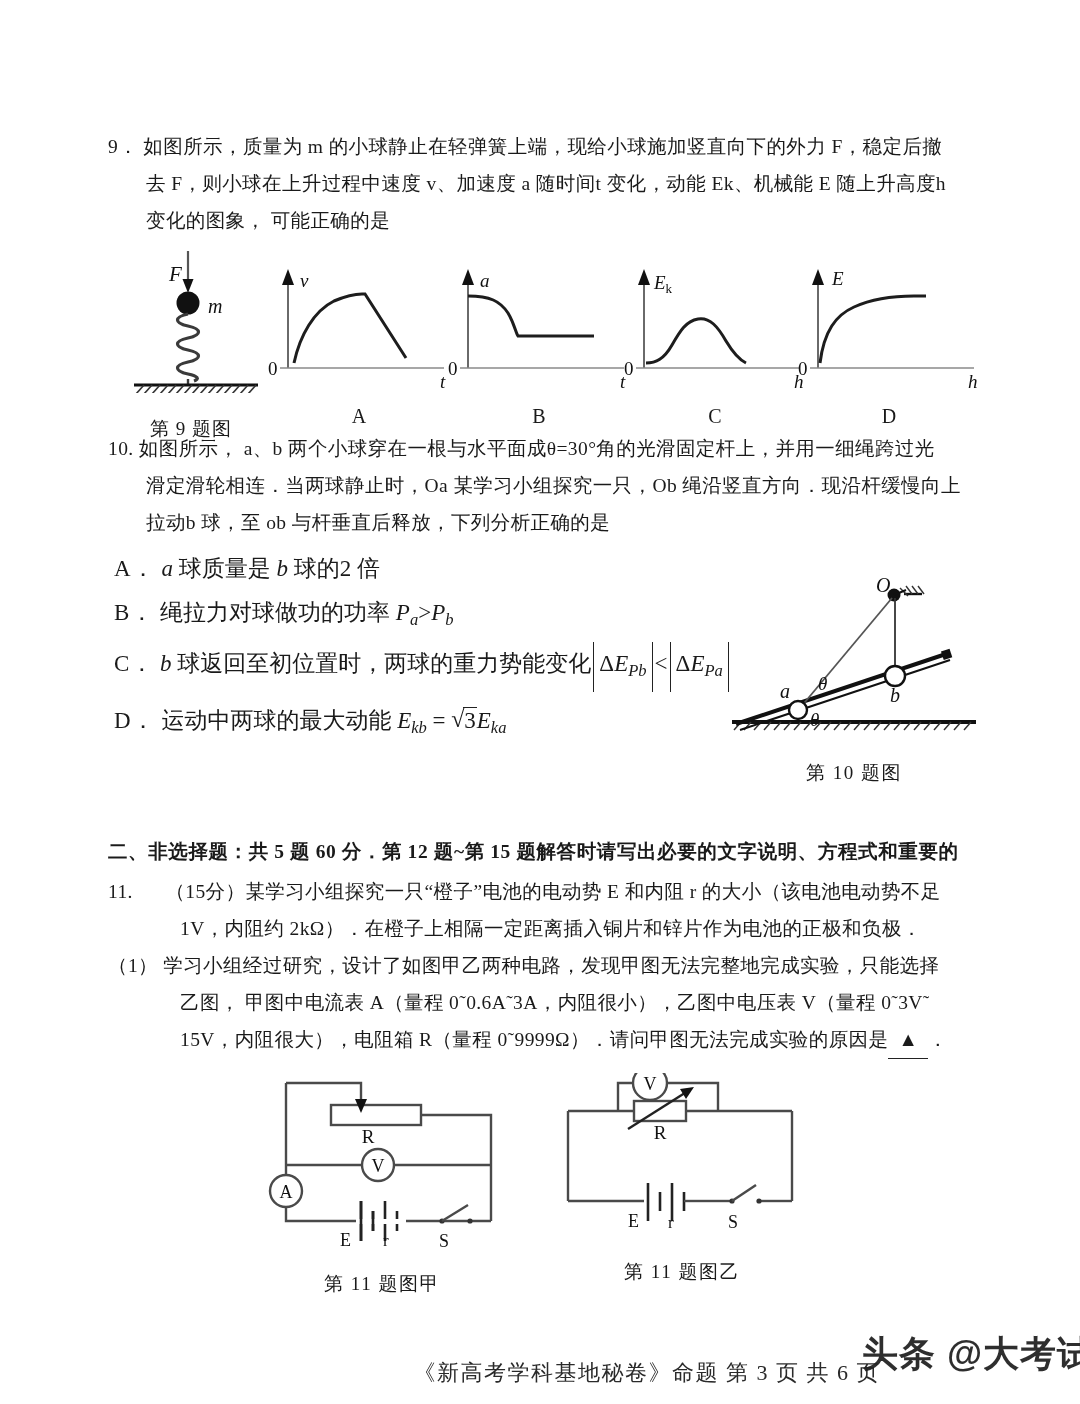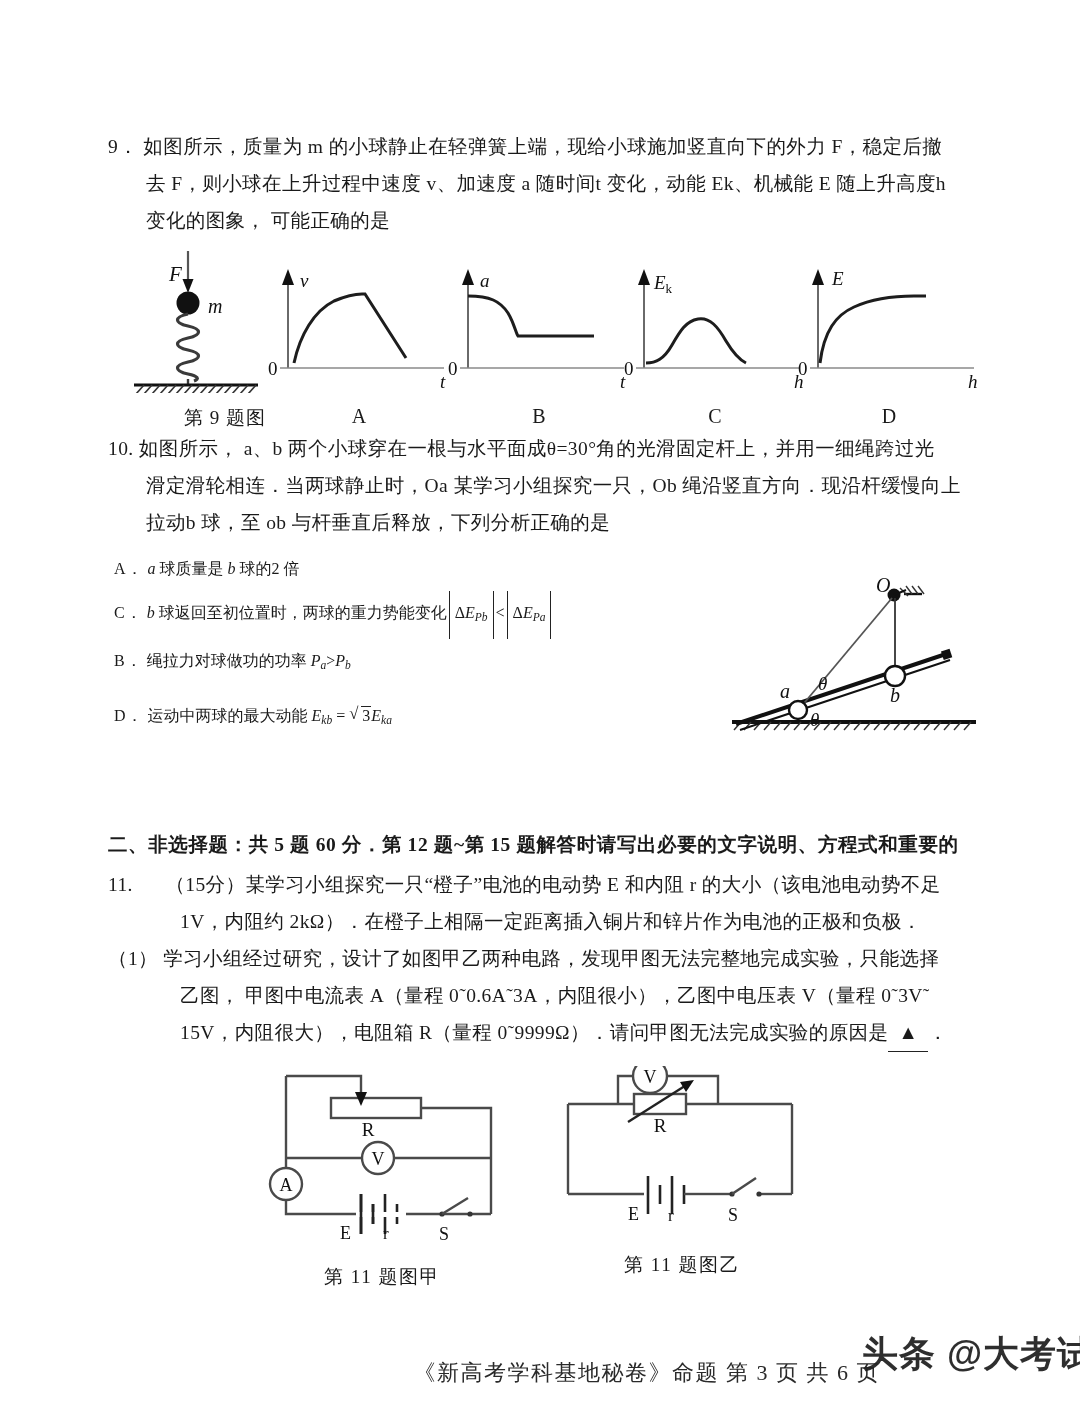--- a/index.html
+++ b/index.html
@@ -60,21 +60,21 @@
   .graph-label {
     position: absolute;
     top: 142px;
     width: 186px;
     text-align: center;
     font-size: 20px;
   }
 
   
   .q10-opts { margin-top: 6px; }
-  .q10-opt { font-size: 16px; line-height: 44px; padding-left: 6px; white-space: nowrap;}
+  .q10-opt { font-size: 23px; line-height: 44px; padding-left: 6px; white-space: nowrap;}
   .optlabel { letter-spacing: 1px; }
   .fig10 {
     position: absolute;
     left: 718px; top: 570px;
     width: 272px; height: 215px;
   }
   .fig10cap {
     position: absolute; left: 718px; top: 760px;
     width: 272px; text-align: center;
     font-size: 19px; letter-spacing: 1.5px;
@@ -176,21 +176,21 @@
               <line x1="82" y1="143" x2="90" y2="134"></line>
           <line x1="90" y1="143" x2="98" y2="134"></line>
               <line x1="98" y1="143" x2="106" y2="134"></line>
           <line x1="106" y1="143" x2="114" y2="134"></line>
               <line x1="114" y1="143" x2="122" y2="134"></line>
           <line x1="122" y1="143" x2="130" y2="134"></line>
         </g>
         <text x="43" y="30" font-size="21" font-style="italic" font-family="Liberation Serif, serif" fill="#111">F</text>
         <text x="82" y="62" font-size="20" font-style="italic" font-family="Liberation Serif, serif" fill="#111">m</text>
       </svg>
-      <div class="fig-cap" style="margin-top:8px;margin-left:-10px;text-align:right;">第 9 题图</div>
+      <div class="fig-cap" style="margin-top:19px;margin-left:-10px;">第 9 题图</div>
     </div>
 
     <div class="graph" style="left:158px;">
       <svg width="186" height="130" viewBox="0 0 186 130">
         <line x1="22" y1="18" x2="22" y2="105" stroke="#6a6a6a" stroke-width="2"></line>
         <polygon points="22,6 16,22 28,22" fill="#111"></polygon>
         <line x1="14" y1="105" x2="178" y2="105" stroke="#8a8a8a" stroke-width="1.6"></line>
         <path d="M28,100 C34,72 48,48 68,38 C80,33 88,31 96,31 L99,31
                  L140,95" fill="none" stroke="#1d1d1d" stroke-width="3"></path>
         <text x="34" y="24" font-size="19" font-style="italic" font-family="Liberation Serif, serif" fill="#111">v</text>
@@ -248,26 +248,26 @@
     </div>
     <div class="q-line indent1">滑定滑轮相连．当两球静止时，Oa 某学习小组探究一只，Ob 绳沿竖直方向．现沿杆缓慢向上</div>
     <div class="q-line indent1">拉动b 球，至 ob 与杆垂直后释放，下列分析正确的是</div>
 
     <div class="q10-opts">
       <div class="q10-opt">
         <span class="optlabel">A．</span>
         <span><i class="v">a</i> 球质量是 <i class="v">b</i> 球的2 倍</span>
       </div>
       <div class="q10-opt">
+        <span class="optlabel">B．</span>
+        <span>绳拉力对球做功的功率 <i class="v">P<span class="sub">a</span></i>&gt;<i class="v">P<span class="sub">b</span></i></span>
+      </div>
+      <div class="q10-opt">
         <span class="optlabel">C．</span>
         <span><i class="v">b</i> 球返回至初位置时，两球的重力势能变化<span class="absbar">Δ<i class="v">E</i><span class="sub">Pb</span></span>&lt;<span class="absbar">Δ<i class="v">E</i><span class="sub">Pa</span></span></span>
-      </div>
-      <div class="q10-opt">
-        <span class="optlabel">B．</span>
-        <span>绳拉力对球做功的功率 <i class="v">P<span class="sub">a</span></i>&gt;<i class="v">P<span class="sub">b</span></i></span>
       </div>
       <div class="q10-opt" style="line-height:58px;">
         <span class="optlabel">D．</span>
         <span>运动中两球的最大动能 <i class="v">E<span class="sub">kb</span></i> = <span class="sqrt"><span class="rad">3</span></span><i class="v">E<span class="sub">ka</span></i></span>
       </div>
     </div>
   </div>
 
   <div style="margin-top:78px;">
     <div class="sect-head">二、非选择题：共 5 题 60 分．第 12 题~第 15 题解答时请写出必要的文字说明、方程式和重要的</div>
@@ -448,17 +448,18 @@
 
     <circle cx="177" cy="106" r="10" fill="#fff" stroke="#111" stroke-width="2.4"></circle>
 
     <text x="158" y="22" font-size="20" font-style="italic" font-family="Liberation Serif, serif" fill="#111">O</text>
     <text x="62" y="128" font-size="20" font-style="italic" font-family="Liberation Serif, serif" fill="#111">a</text>
     <text x="172" y="132" font-size="20" font-style="italic" font-family="Liberation Serif, serif" fill="#111">b</text>
     <text x="100" y="120" font-size="19" font-style="italic" font-family="Liberation Serif, serif" fill="#111">θ</text>
     <text x="92" y="156" font-size="19" font-style="italic" font-family="Liberation Serif, serif" fill="#111">θ</text>
   </svg>
 </div>
+<div class="fig10cap">第 10 题图</div>
 
 <div class="footer">《新高考学科基地秘卷》命题    第 3 页 共 6 页</div>
 <div class="watermark">头条 @大考试</div>
 
 </div>
 
 </body></html>

